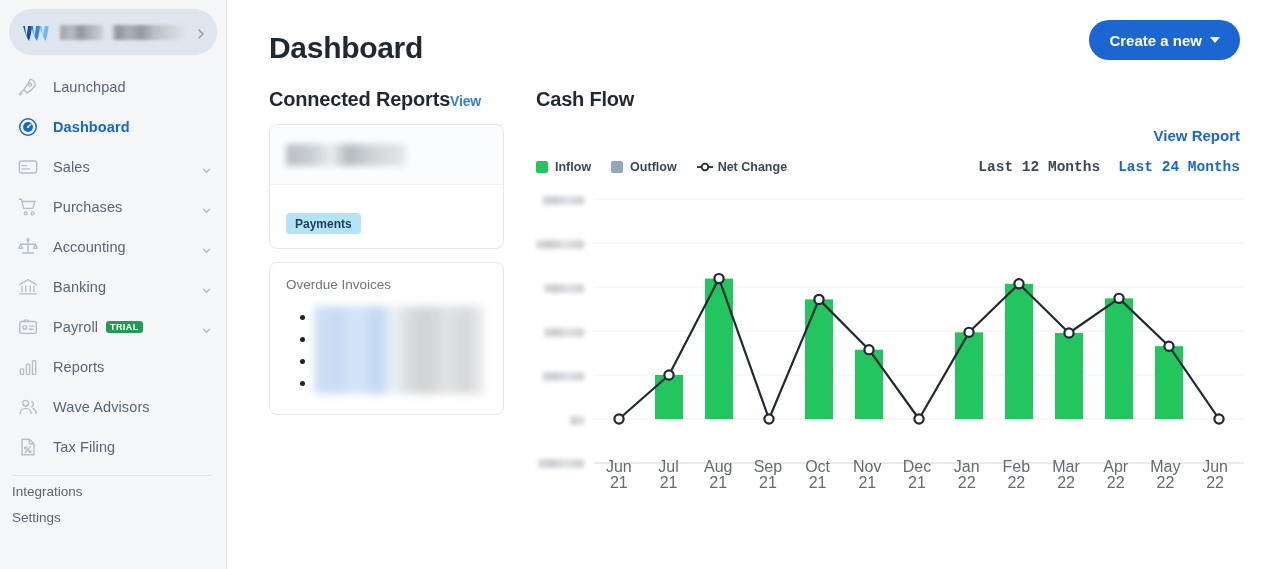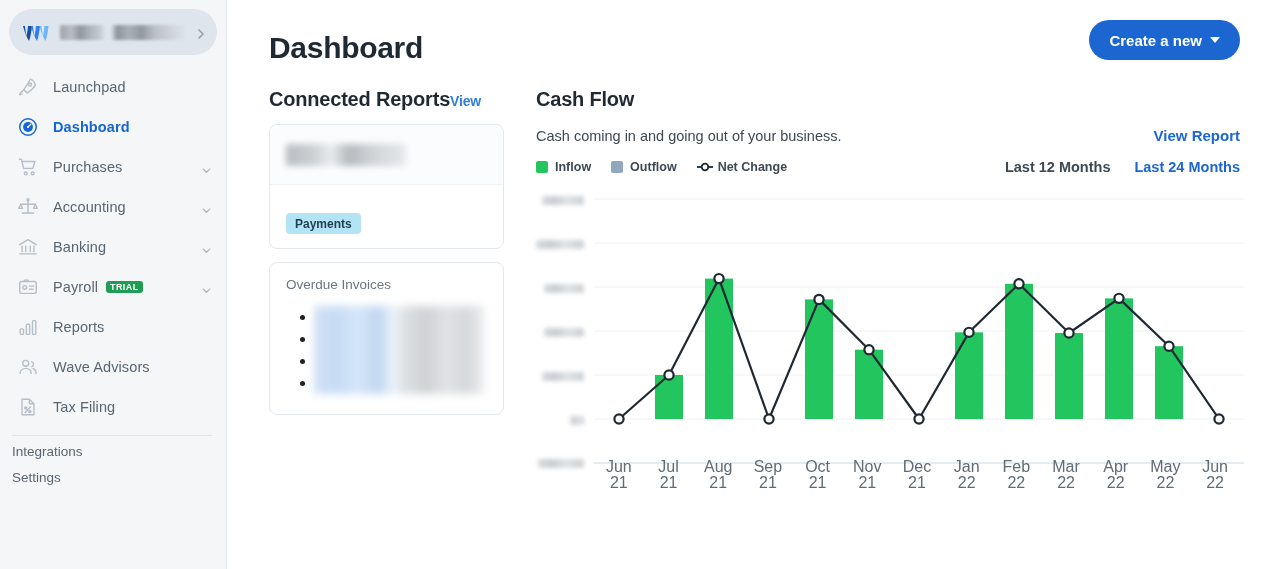--- a/index.html
+++ b/index.html
@@ -193,21 +193,21 @@
   
   .cf-title { font-size: 20px; font-weight: bold; color: #1f2933; letter-spacing: -.2px; }
   .cf-row1 { display: flex; align-items: baseline; margin-top: 16px; }
   .cf-sub { font-size: 14.5px; color: #3d4852; }
   .cf-report { margin-left: auto; font-size: 15px; font-weight: bold; color: #1b66d1; cursor: pointer; }
   .cf-row2 { display: flex; align-items: center; margin-top: 15px; }
   .legend { display: flex; align-items: center; gap: 20px; }
   .lg { display: flex; align-items: center; gap: 7px; font-size: 12.5px; font-weight: bold; color: #3d4852; }
   .sw { width: 12px; height: 12px; border-radius: 2px; }
   .lg-marker { width: 14px; height: 12px; position: relative; }
-  .ranges { margin-left: auto; display: flex; gap: 24px; }
+  .ranges { margin-left: auto; display: flex; gap: 18px; font-family: Liberation Mono, monospace; }
   .range { font-size: 14.5px; font-weight: bold; color: #3d4852; cursor: pointer; }
   .range.sel { color: #1b66d1; }
 
   .chart-wrap { margin-top: 14px; position: relative; }
   .ylabels { position: absolute; left: 0; top: 0; width: 48px; }
   .ylab {
     position: absolute; right: 0; height: 9px; border-radius: 2px;
     background: linear-gradient(90deg,#d8dbde 0%,#c9ccd0 30%,#dfe2e4 60%,#cdd0d3 100%);
     filter: blur(2.2px);
   }
@@ -259,20 +259,34 @@
           <svg width="22" height="22" viewBox="0 0 24 24" fill="none" stroke="currentColor" stroke-width="1.6">
             <circle cx="12" cy="12" r="9"></circle>
             <circle cx="12" cy="12" r="5.4" fill="currentColor" stroke="none"></circle>
             <path d="M12 12 L15 9" stroke="#ffffff" stroke-width="1.4" stroke-linecap="round"></path>
             <circle cx="12" cy="12" r="1" fill="#ffffff" stroke="none"></circle>
           </svg>
         </span>
         <span class="nav-label">Dashboard</span>
       </div>
 
+      <div class="nav-item">
+        <span class="nav-ico">
+          <svg width="22" height="22" viewBox="0 0 24 24" fill="none" stroke="currentColor" stroke-width="1.5" stroke-linejoin="round">
+            <rect x="2.5" y="5.5" width="19" height="13" rx="2.5"></rect>
+            <path d="M5.5 10.5h5M5.5 14h8" stroke-linecap="round"></path>
+          </svg>
+        </span>
+        <span class="nav-label">Sales</span>
+        <span class="chev-down">
+          <svg width="11" height="11" viewBox="0 0 12 12" fill="none" stroke="#6b7680" stroke-width="1.5" stroke-linecap="round" stroke-linejoin="round">
+              <path d="M2.5 4.5 L6 8 L9.5 4.5"></path>
+            </svg>
+        </span>
+      </div>
 
       <div class="nav-item">
         <span class="nav-ico">
           <svg width="22" height="22" viewBox="0 0 24 24" fill="none" stroke="currentColor" stroke-width="1.5" stroke-linecap="round" stroke-linejoin="round">
             <path d="M2.5 3.5h2.2l2.6 10h10l2.2-7.5H6.2"></path>
             <circle cx="9.5" cy="19" r="1.6"></circle>
               <circle cx="17" cy="19" r="1.6"></circle>
           </svg>
         </span>
         <span class="nav-label">Purchases</span>
@@ -428,21 +442,20 @@
               </div>
           </div>
         </div>
       </div>
 
       <div class="col-right">
 
         <div class="cf-title">Cash Flow</div>
 
         <div class="cf-row1">
-          <span class="cf-sub">Cash coming in and going out of your business.</span>
           <span class="cf-report">View Report</span>
         </div>
 
         <div class="cf-row2">
           <div class="legend">
             <span class="lg">
               <span class="sw" style="background:#22c55e"></span>
               <span>Inflow</span>
             </span>
             <span class="lg">

